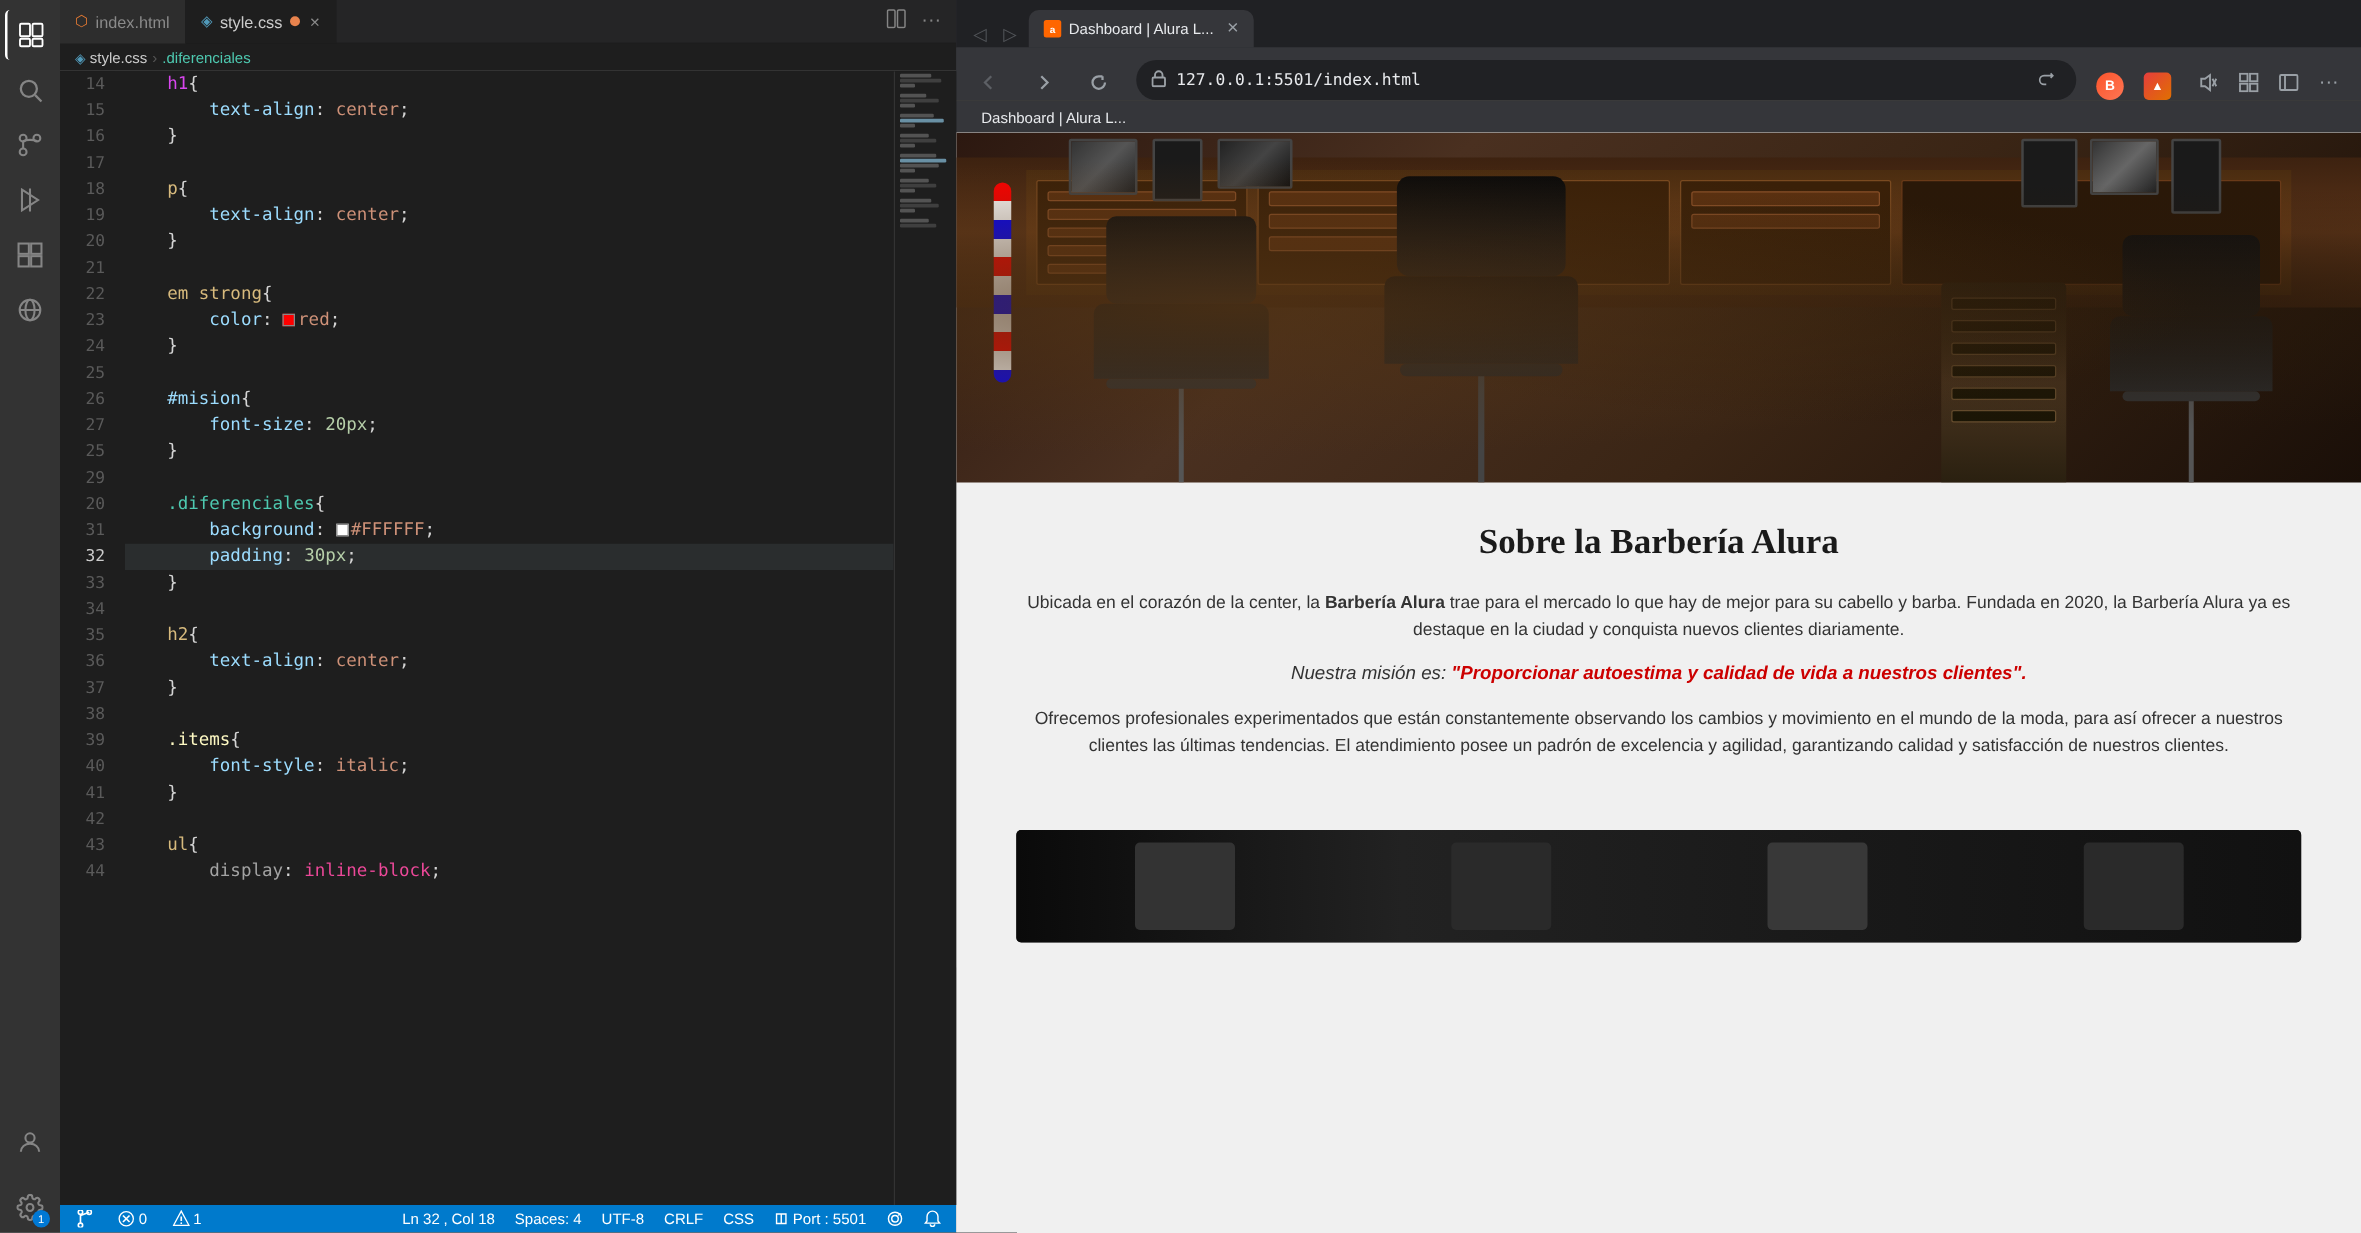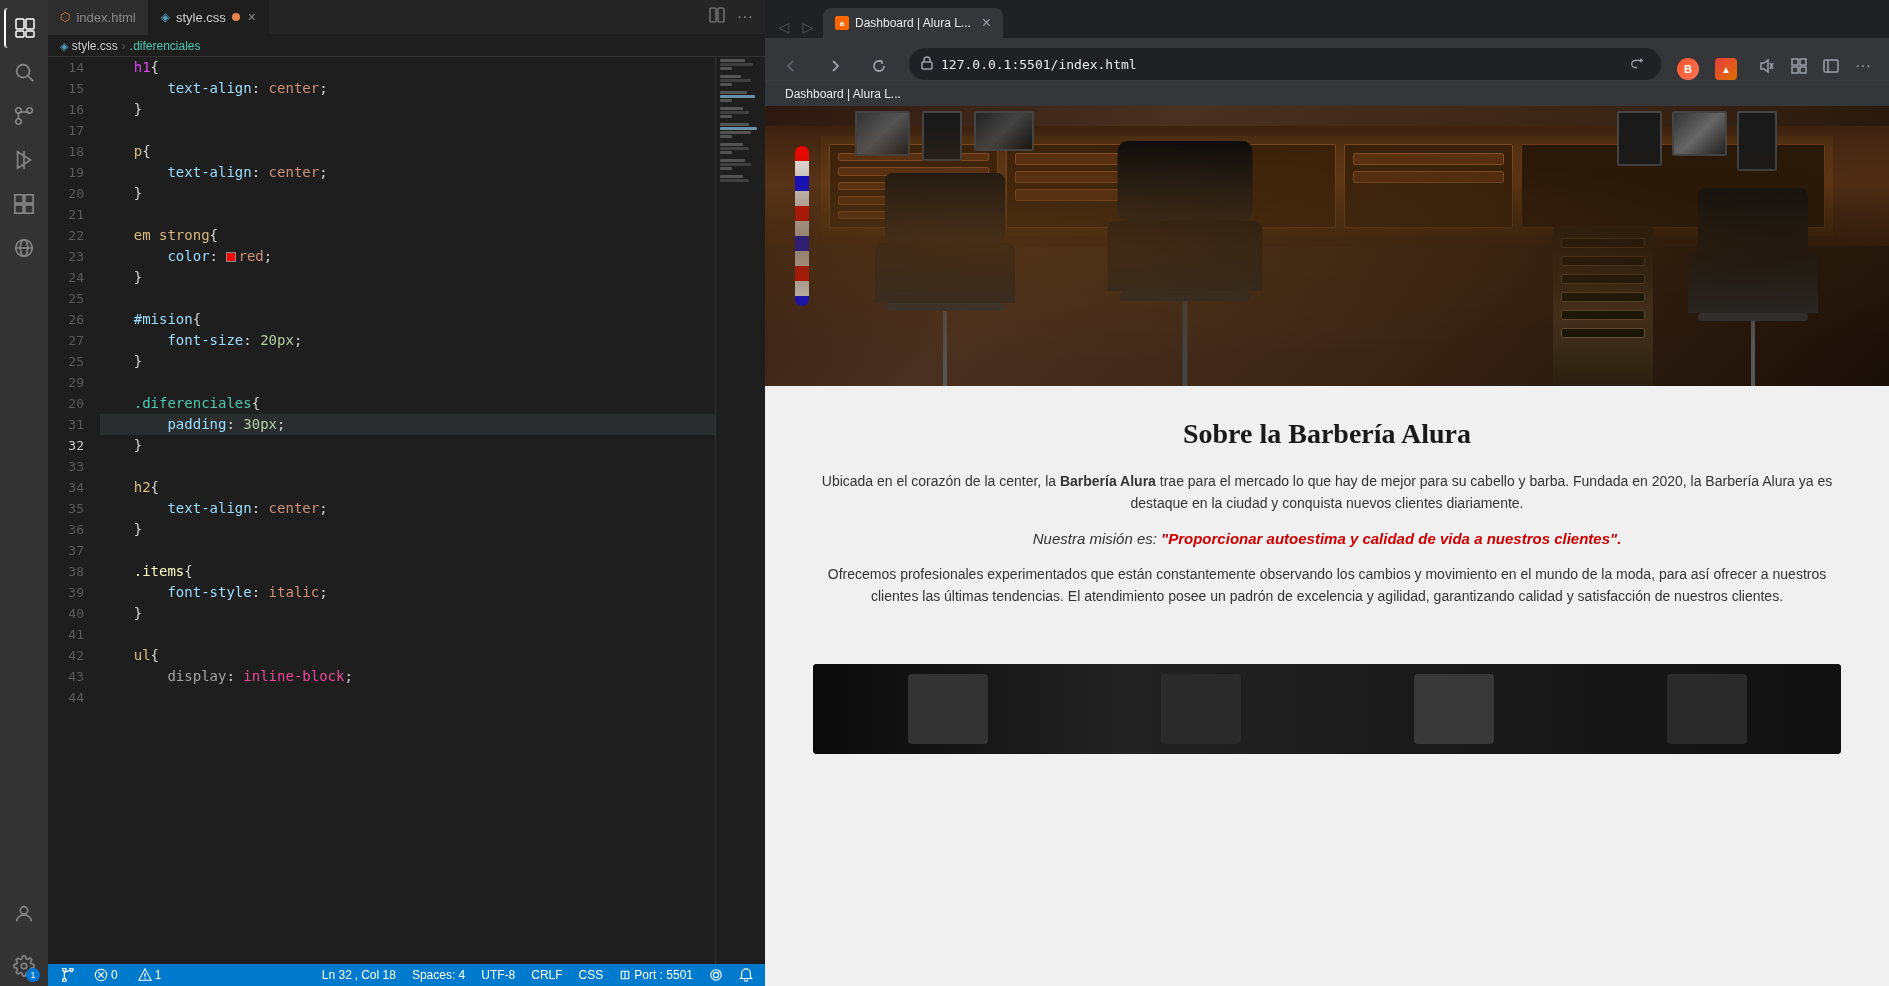--- a/index.html
+++ b/index.html
@@ -696,20 +696,21 @@
           <div class="code-line">    <span style="color:#9cdcfe">#mision</span><span style="color:#d4d4d4">{</span></div>
 
           <div class="code-line">        <span style="color:#9cdcfe">font-size</span><span style="color:#d4d4d4">: </span><span style="color:#b5cea8">20px</span><span style="color:#d4d4d4">;</span></div>
 
           <div class="code-line">    <span style="color:#d4d4d4">}</span></div>
 
           <div class="code-line"></div>
 
           <div class="code-line">    <span style="color:#4ec9b0">.diferenciales</span><span style="color:#d4d4d4">{</span></div>
 
+          <div class="code-line">        <span style="color:#9cdcfe">background</span><span style="color:#d4d4d4">: </span><span class="color-swatch white"></span><span style="color:#ce9178">#FFFFFF</span><span style="color:#d4d4d4">;</span></div>
 
           <div class="code-line highlighted">        <span style="color:#9cdcfe">padding</span><span style="color:#d4d4d4">: </span><span style="color:#b5cea8">30px</span><span style="color:#d4d4d4">;</span></div>
 
           <div class="code-line">    <span style="color:#d4d4d4">}</span></div>
 
           <div class="code-line"></div>
 
           <div class="code-line">    <span style="color:#d7ba7d">h2</span><span style="color:#d4d4d4">{</span></div>
 
           <div class="code-line">        <span style="color:#9cdcfe">text-align</span><span style="color:#d4d4d4">: </span><span style="color:#ce9178">center</span><span style="color:#d4d4d4">;</span></div>

